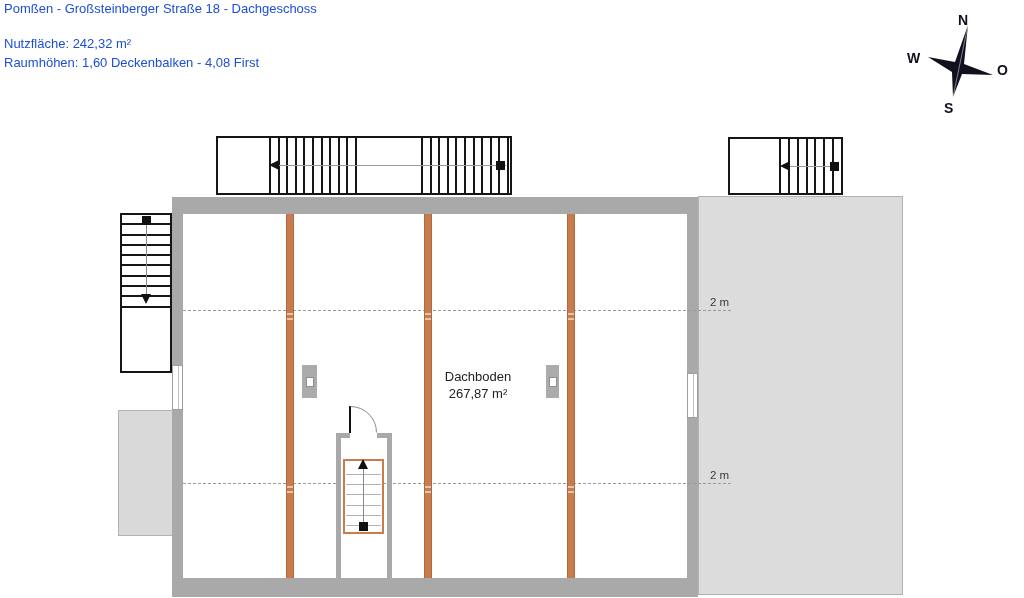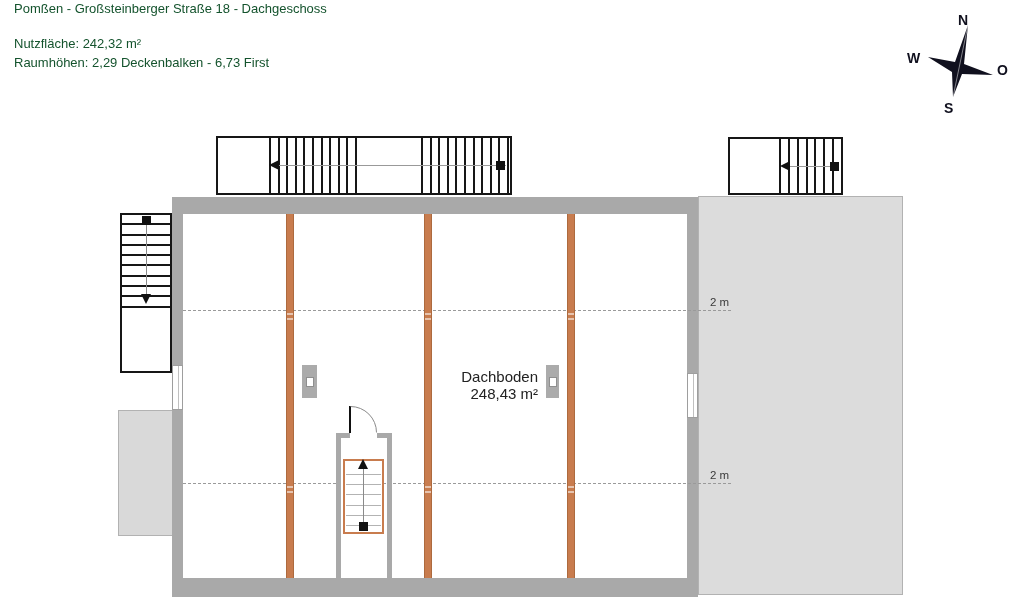--- a/index.html
+++ b/index.html
@@ -1,21 +1,21 @@
 <!DOCTYPE html>
 <html><head>
 <meta charset="utf-8">
 <style>
   html,body{margin:0;padding:0;background:#fff;}
   #stage{position:relative;width:1024px;height:598px;background:#ffffff;overflow:hidden;
          font-family:"Liberation Sans", sans-serif;color:#222;}
   .abs{position:absolute;}
 
   
-  .hdr{position:absolute;left:14px;font-size:13px;color:#14532d;white-space:pre;}
+  .hdr{position:absolute;left:4px;font-size:13px;color:#1d4ed8;white-space:pre;}
 
   
   .lightzone{position:absolute;background:#dcdcdc;border:1px solid #b2b2b2;box-sizing:border-box;}
 
   
   .building{position:absolute;left:172px;top:197px;width:526px;height:400px;background:#a9a9a9;}
   .interior{position:absolute;left:183px;top:214px;width:504px;height:364px;background:#ffffff;}
 
   
   .dashline{position:absolute;left:183px;width:548px;height:0;border-top:1px dashed #9a9a9a;}
@@ -54,35 +54,35 @@
   
   .xstair{position:absolute;background:#fff;border:2px solid #161616;box-sizing:border-box;display:flex;}
   .landing-r{border-right:2px solid #161616;box-sizing:border-box;height:100%;}
   .treads-h{height:100%;background:repeating-linear-gradient(to right,transparent 0 6.6px,#161616 6.6px 8.6px);}
   .treads-h2{height:100%;background:repeating-linear-gradient(to right,transparent 0 6.85px,#161616 6.85px 8.85px);}
   .treads-v{position:absolute;left:0;right:0;
       background:repeating-linear-gradient(to bottom,transparent 0 8.3px,#161616 8.3px 10.3px);}
   .landing-t{position:absolute;left:0;right:0;border-top:2px solid #161616;background:#fff;}
 
   
-  .room-label{position:absolute;left:418px;top:368px;width:120px;text-align:right;
-              font-size:15px;line-height:17px;color:#222;}
+  .room-label{position:absolute;left:418px;top:368px;width:120px;text-align:center;
+              font-size:13px;line-height:17px;color:#222;}
   .marker-label{position:absolute;left:710px;font-size:11.5px;color:#3a3a3a;}
 
   
   .compass-letter{position:absolute;font-size:14px;font-weight:bold;color:#10101e;}
 </style>
 </head>
 <body>
 
 <div id="stage">
 
   <div class="hdr" style="top:1px;">Pomßen - Großsteinberger Straße 18 - Dachgeschoss</div>
   <div class="hdr" style="top:36px;">Nutzfläche: 242,32 m²</div>
-  <div class="hdr" style="top:55px;">Raumhöhen: 2,29 Deckenbalken - 6,73 First</div>
+  <div class="hdr" style="top:55px;">Raumhöhen: 1,60 Deckenbalken - 4,08 First</div>
 
   <svg class="abs" style="left:895px;top:5px;" width="125" height="120" viewBox="895 5 125 120">
     <polygon points="968,25 964,64 993,75 962,74 953,97 952,72 928,57 955,62" fill="#10101e"></polygon>
     <line x1="968" y1="25" x2="953" y2="97" stroke="#ffffff" stroke-width="0.8" opacity="0.6"></line>
   </svg>
   <span class="compass-letter" style="left:958px;top:12px;">N</span>
   <span class="compass-letter" style="left:907px;top:50px;">W</span>
   <span class="compass-letter" style="left:997px;top:62px;">O</span>
   <span class="compass-letter" style="left:944px;top:100px;">S</span>
 
@@ -159,19 +159,19 @@
   <div class="xstair" style="left:120px;top:213px;width:52px;height:160px;display:block;">
     <div class="treads-v" style="top:0;height:91px;"></div>
     <div class="landing-t" style="top:91px;bottom:0;"></div>
   </div>
   <div class="thinline-v" style="left:146px;top:222px;height:76px;"></div>
   <div class="sq" style="left:142px;top:216px;"></div>
   <div class="tri-down" style="left:141px;top:294px;"></div>
 
   <div class="room-label">
     <div>Dachboden</div>
-    <div>248,43 m²</div>
+    <div>267,87 m²</div>
   </div>
 
   <div class="marker-label" style="top:296px;">2 m</div>
   <div class="marker-label" style="top:469px;">2 m</div>
 
 </div>
 
 </body></html>

